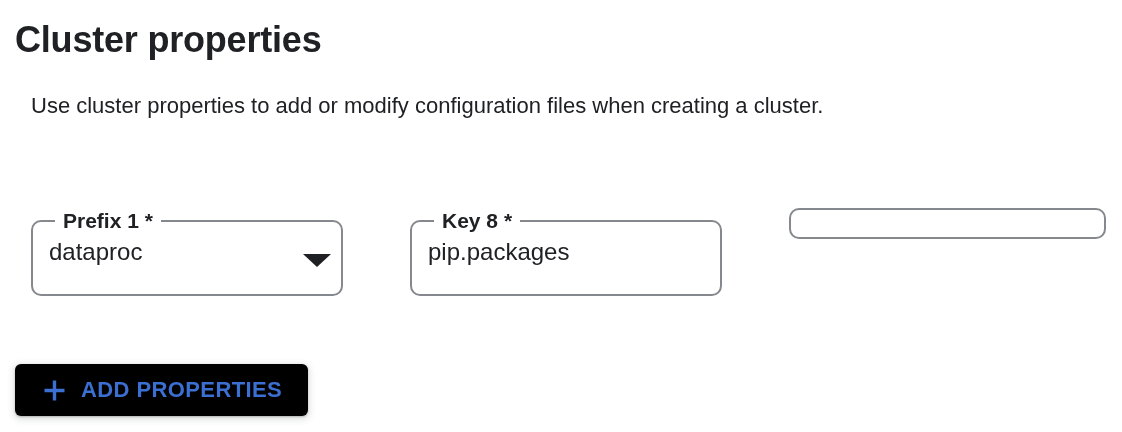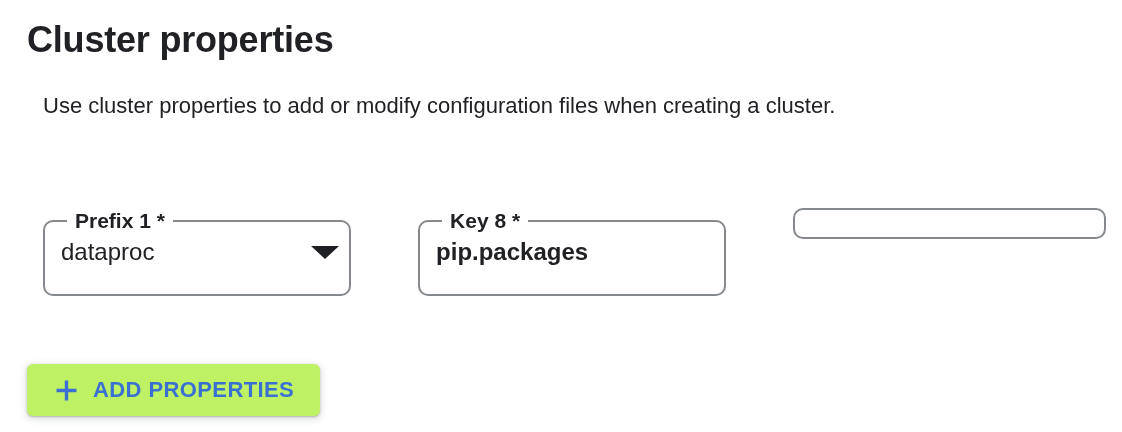--- a/index.html
+++ b/index.html
@@ -6,21 +6,21 @@
     margin: 0;
     padding: 0;
     background: #ffffff;
     width: 1122px;
     height: 432px;
     overflow: hidden;
     font-family: "Liberation Sans", "DejaVu Sans", sans-serif;
     color: #202124;
   }
   .page {
-    padding: 18px 0 0 27px;
+    padding: 18px 0 0 15px;
     box-sizing: border-box;
     width: 1122px;
     height: 316px;
   }
   .title {
     margin: 0;
     font-size: 36px;
     font-weight: 700;
     line-height: 44px;
     letter-spacing: -0.2px;
@@ -52,21 +52,21 @@
     font-size: 21px;
     font-weight: 700;
     line-height: 26px;
     color: #202124;
     padding: 0 8px;
     margin-left: 6px;
     white-space: nowrap;
   }
   .select-control {
     display: flex;
-    align-items: center;
+    align-items: flex-end;
     justify-content: space-between;
     margin-top: 3px;
     padding-right: 10px;
     cursor: pointer;
   }
   .field-value, .text-input {
     font-family: "Liberation Sans", "DejaVu Sans", sans-serif;
     font-size: 24px;
     line-height: 30px;
     color: #202124;
@@ -74,38 +74,37 @@
   }
   .text-input {
     border: none;
     outline: none;
     padding: 0;
     margin-top: 3px;
     width: 96%;
     background: transparent;
     overflow: hidden;
     text-overflow: clip;
-    font-weight: bold;
   }
   .caret {
     width: 0;
     height: 0;
     border-left: 14px solid transparent;
     border-right: 14px solid transparent;
     border-top: 13px solid #1f2023;
     flex: 0 0 auto;
   }
   .add-btn {
     margin-top: 52px;
     display: inline-flex;
     align-items: center;
     gap: 13px;
     height: 52px;
     padding: 0 26px;
-    background: #bef264;
+    background: #000000;
     border: none;
     border-radius: 6px;
     box-shadow: 0 1px 2px rgba(60,64,67,0.30), 0 2px 6px 2px rgba(60,64,67,0.15);
     cursor: pointer;
   }
   .add-btn-label {
     font-family: "Liberation Sans", "DejaVu Sans", sans-serif;
     font-size: 22px;
     font-weight: 700;
     letter-spacing: 0.4px;

